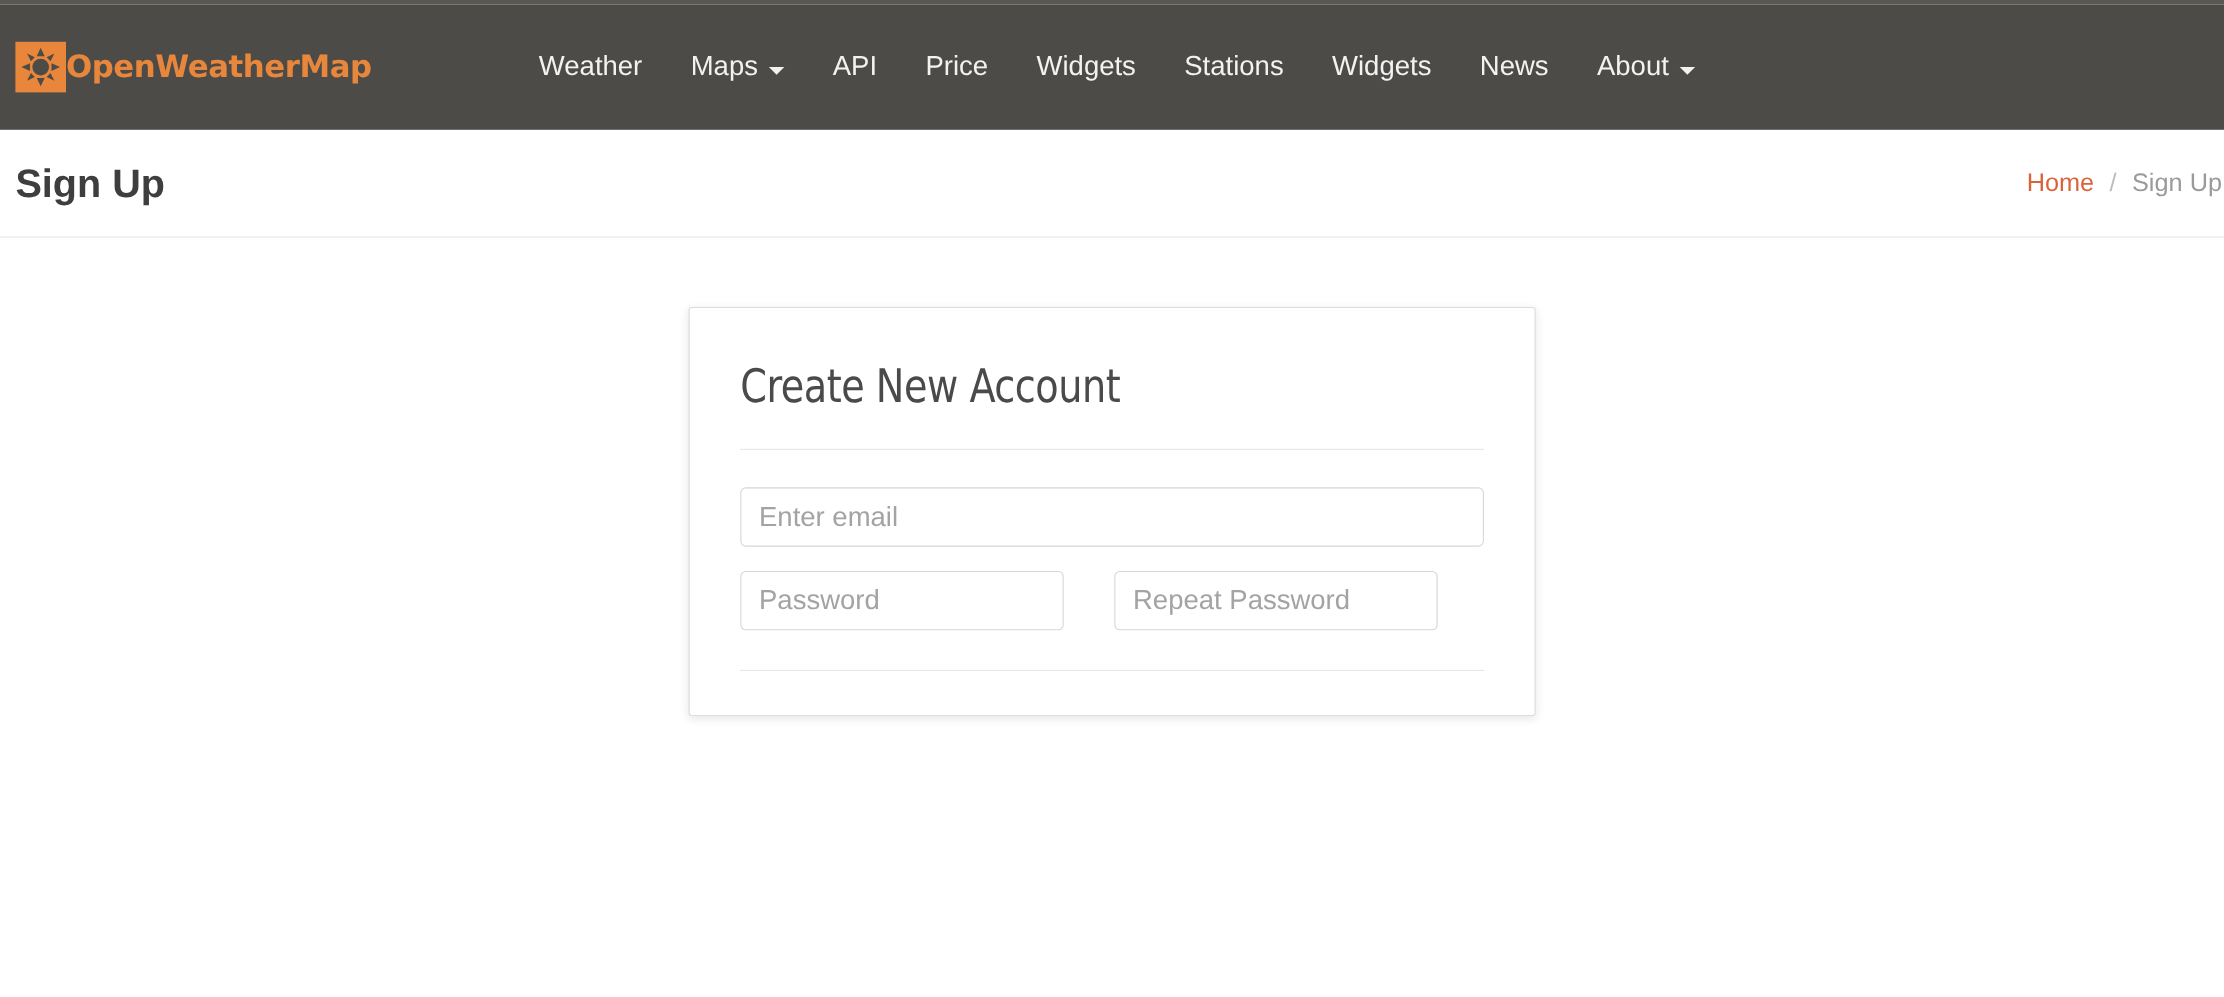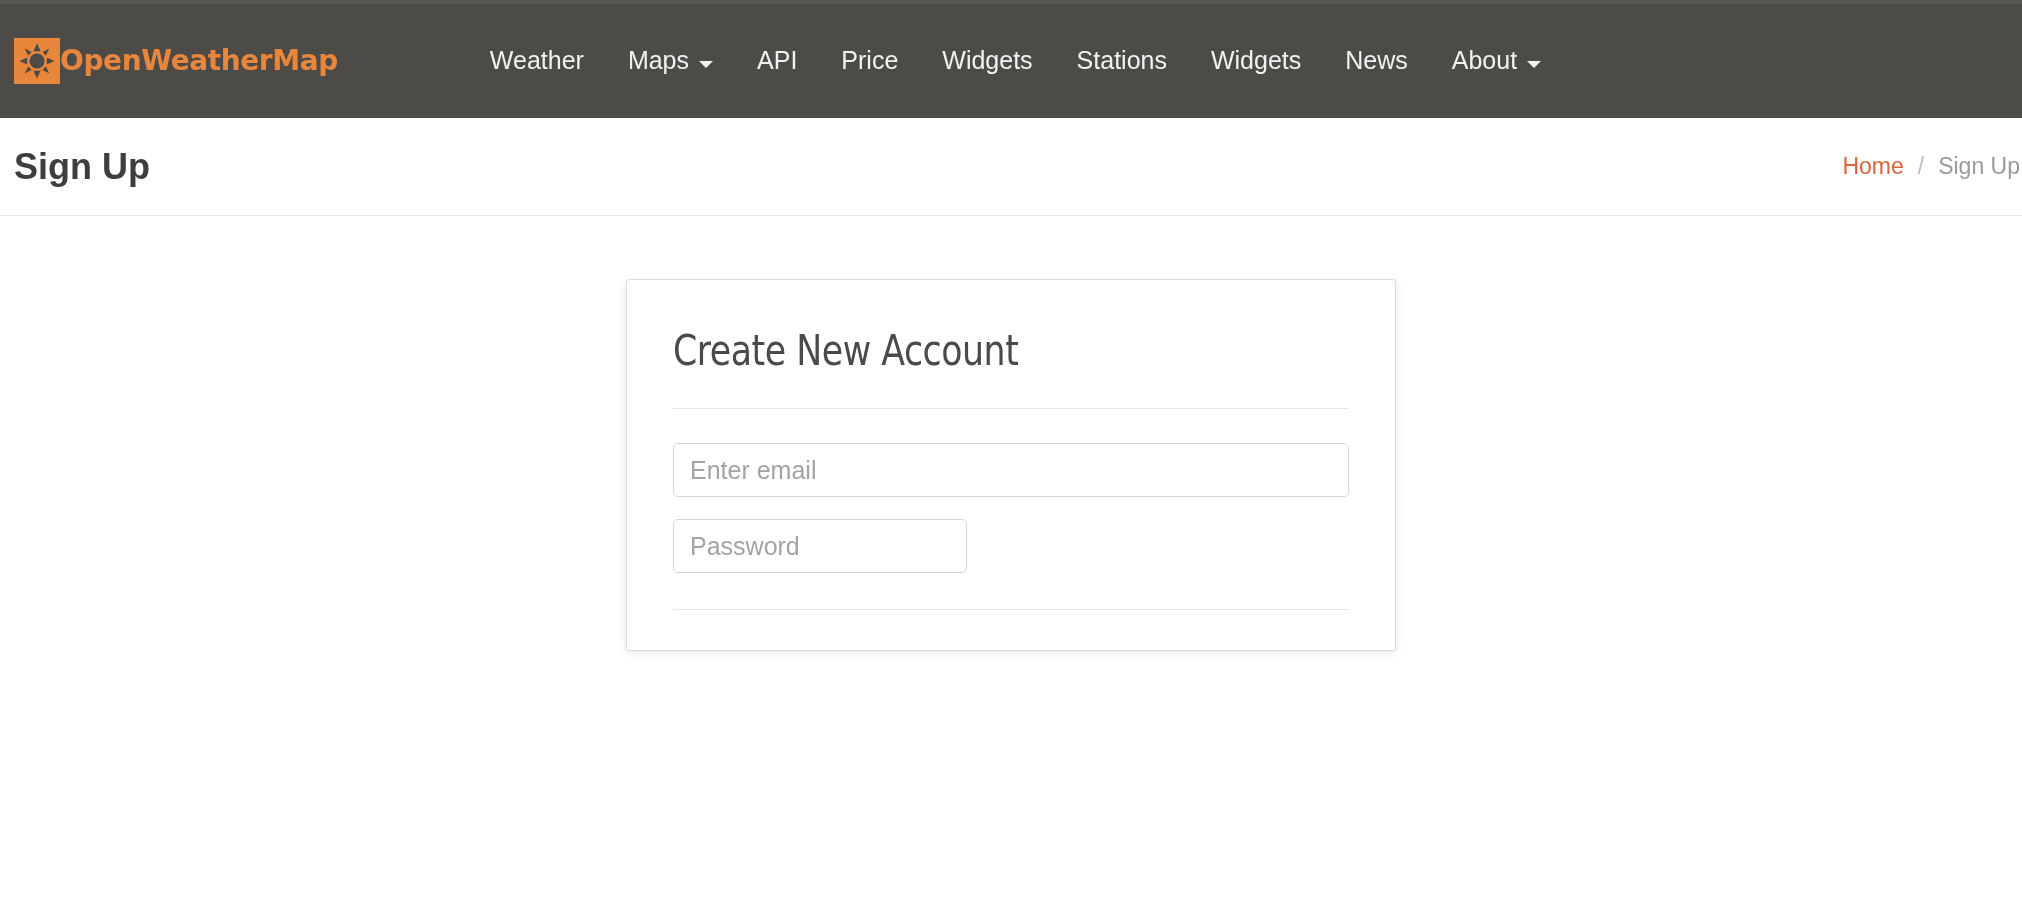--- a/index.html
+++ b/index.html
@@ -251,20 +251,21 @@
 
     <form class="form-area">
 
 
       <div class="field-row">
         <input class="text-input" type="email" placeholder="Enter email" style="">
       </div>
 
       <div class="field-row split">
         <input class="text-input" type="password" placeholder="Password" style="">
+        <input class="text-input" type="password" placeholder="Repeat Password" style="">
       </div>
 
       <div class="divider-bottom"></div>
 
     </form>
 
   </section>
 </main>
 
 </body></html>

